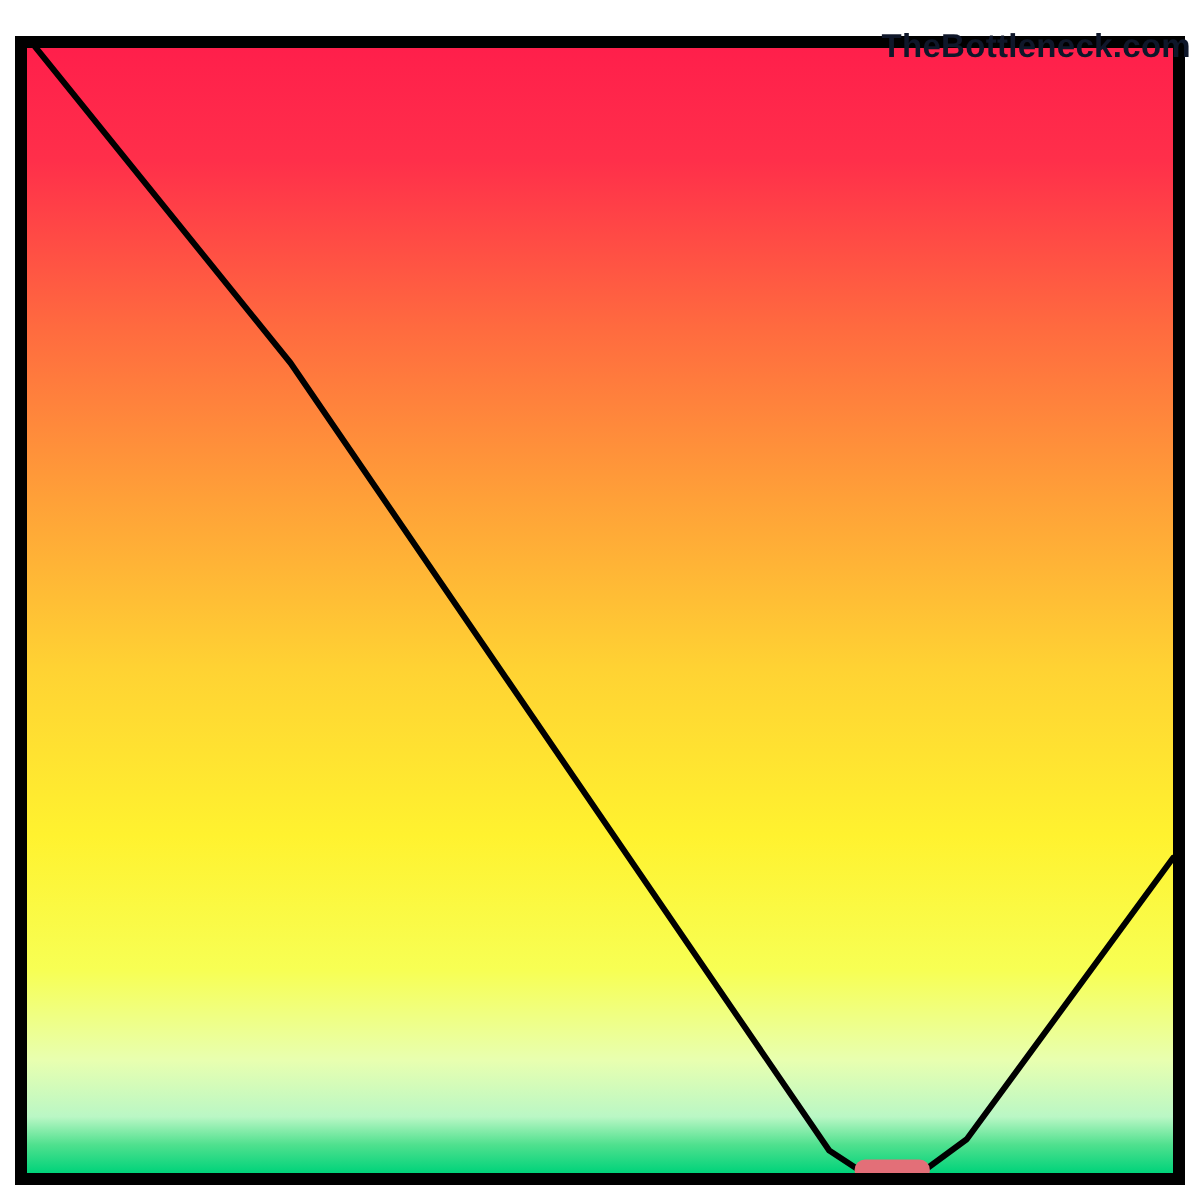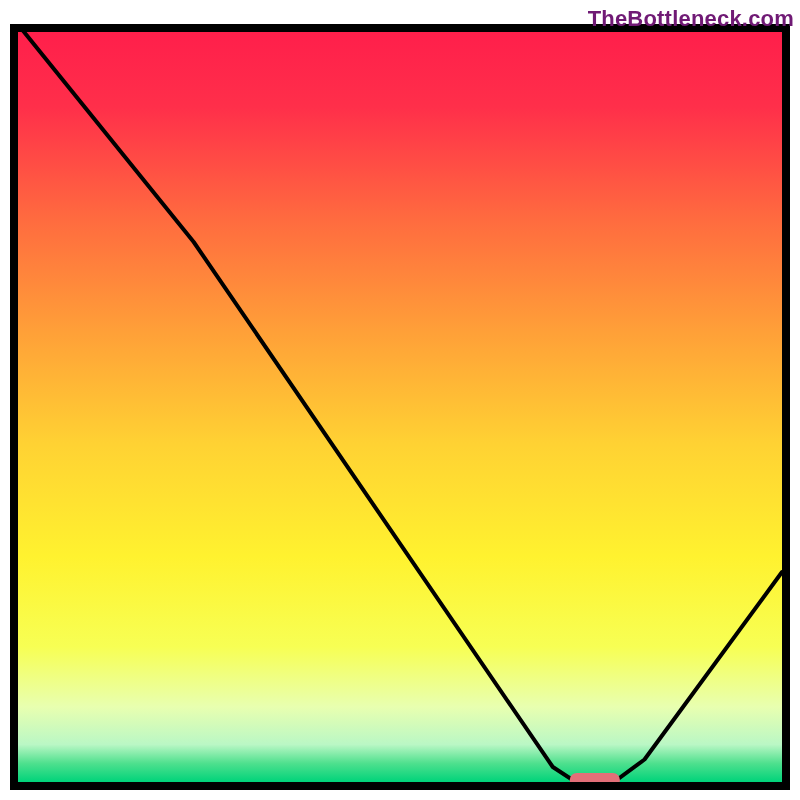--- a/index.html
+++ b/index.html
@@ -12,26 +12,26 @@
   }
   .frame {
     position: absolute;
     left: 0;
     top: 0;
     width: 800px;
     height: 800px;
   }
   .watermark {
     position: absolute;
-    top: 6px;
+    top: 18px;
     right: 6px;
     font-family: Arial, Helvetica, sans-serif;
     font-size: 22px;
     font-weight: 600;
-    color: #701a75;
+    color: #0f172a;
     letter-spacing: 0.2px;
     z-index: 50;
     pointer-events: none;
   }
   svg { display: block; }
 </style>
 </head>
 <body>
 
 <div class="frame">

